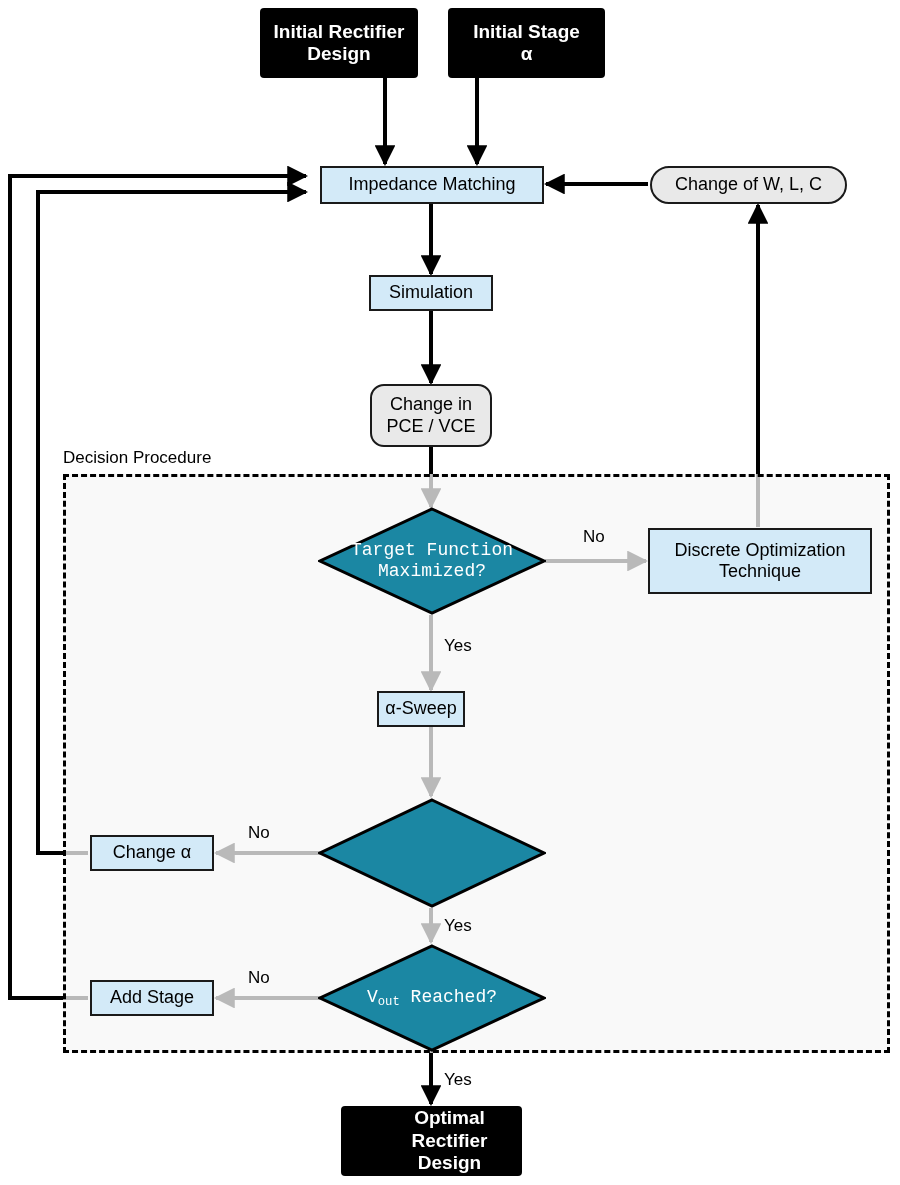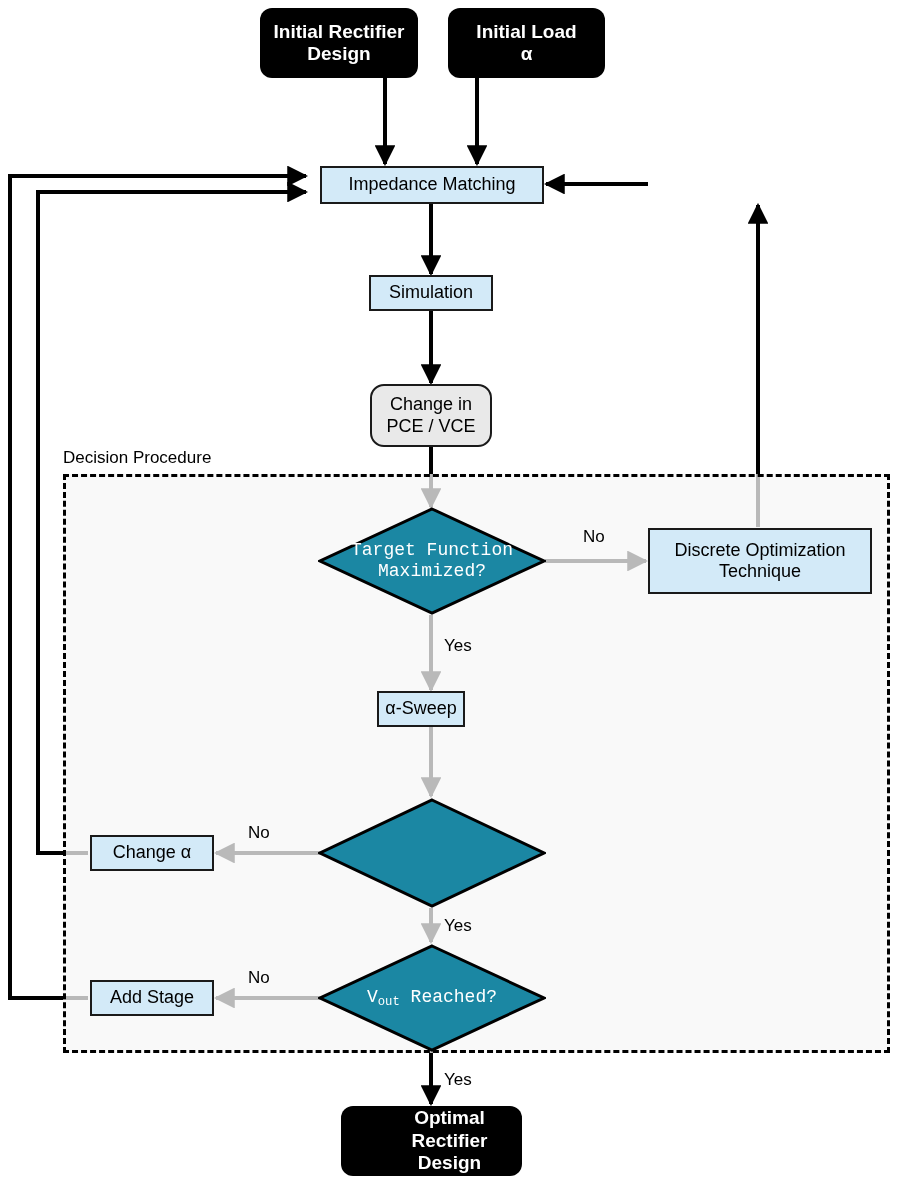--- a/index.html
+++ b/index.html
@@ -32,21 +32,21 @@
     justify-content: center;
     text-align: center;
     line-height: 1.18;
     z-index: 3;
   }
   .n-terminal {
     background: #000000;
     color: #ffffff;
     font-weight: bold;
     font-size: 19px;
-    border-radius: 12px;
+    border-radius: 4px;
   }
   .n-process {
     background: #d3eaf8;
     color: #000000;
     border: 2px solid #1a1a1a;
     font-size: 18px;
   }
   .n-rounded {
     background: #e9e9e9;
     color: #000000;
@@ -160,29 +160,32 @@
 
   <div class="node n-terminal" style="left:260px; top:8px; width:158px; height:70px;">
     <div>
       <span>Initial Rectifier</span><br>
       <span>Design</span>
     </div>
   </div>
 
   <div class="node n-terminal" style="left:448px; top:8px; width:157px; height:70px;">
     <div>
-      <span>Initial Load</span><br>
+      <span>Initial Stage</span><br>
       <span>α</span>
     </div>
   </div>
 
   <div class="node n-process" style="left:320px; top:166px; width:224px; height:38px;">
     <span>Impedance Matching</span>
   </div>
 
+  <div class="node n-pill" style="left:650px; top:166px; width:197px; height:38px;">
+    <span>Change of W, L, C</span>
+  </div>
 
   <div class="node n-process" style="left:369px; top:275px; width:124px; height:36px;">
     <span>Simulation</span>
   </div>
 
   <div class="node n-rounded" style="left:370px; top:384px; width:122px; height:63px;">
     <div>
       <span>Change in</span><br>
       <span>PCE / VCE</span>
     </div>

